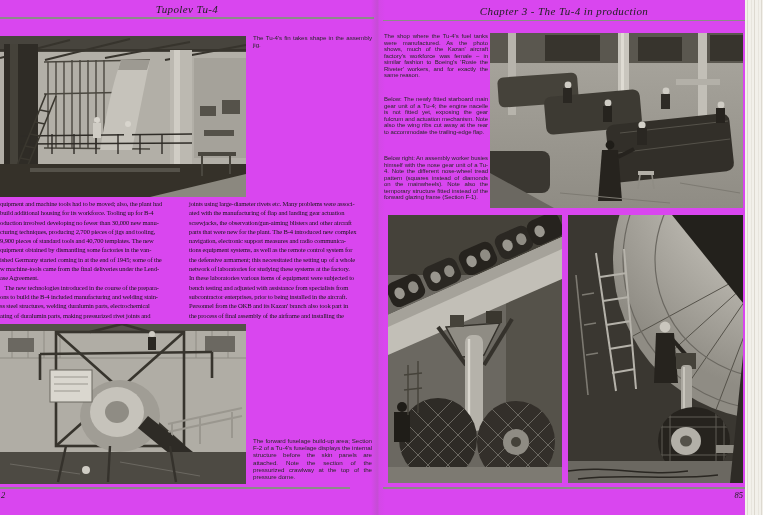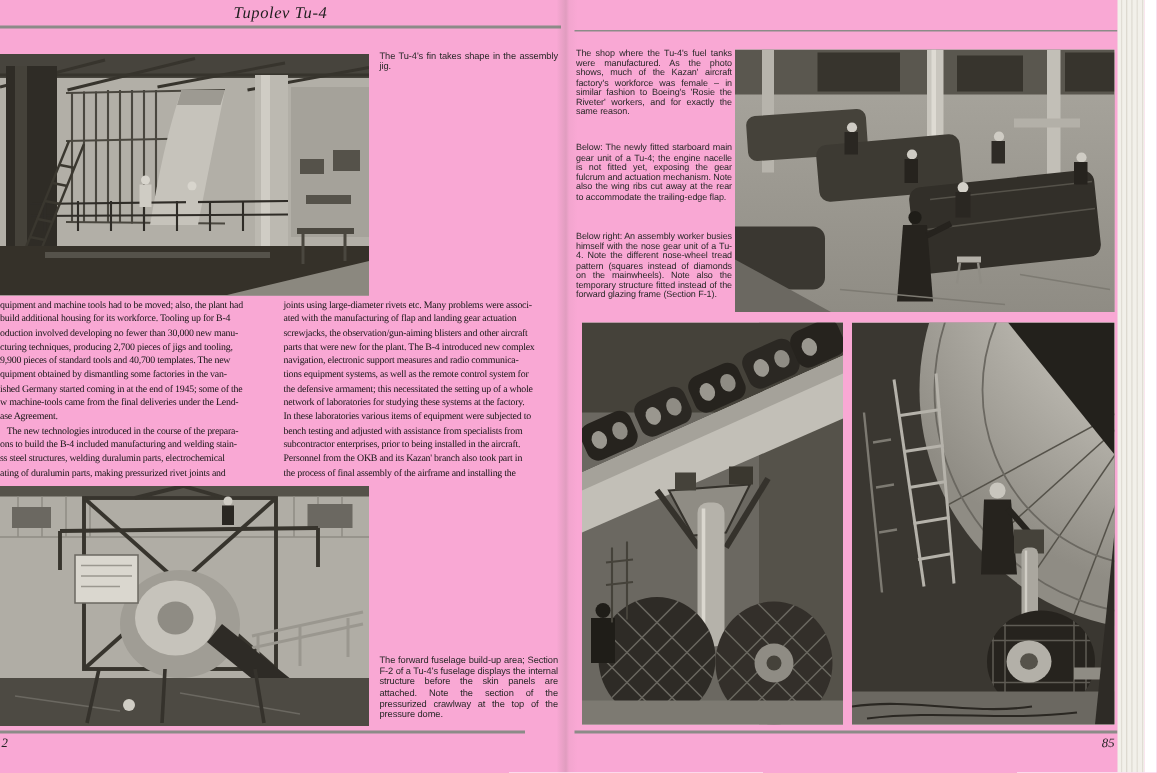--- a/index.html
+++ b/index.html
@@ -1,16 +1,16 @@
 <!DOCTYPE html>
 <html><head>
 <meta charset="utf-8">
 <style>
   html,body{margin:0;padding:0;background:#ffffff;}
-  #canvas{position:relative;width:771px;height:515px;background:#f9a8d4;overflow:hidden;
+  #canvas{position:relative;width:771px;height:515px;background:#d946ef;overflow:hidden;
           font-family:"Liberation Serif", serif;color:#1a1a1a;}
   .running-head{position:absolute;font-style:italic;font-size:11px;letter-spacing:.4px;
                 text-align:center;color:#1e1e1e;}
   .rule{position:absolute;height:1.5px;background:#8c8b88;}
   .photo{position:absolute;overflow:hidden;background:#b4b1a9;box-shadow:0 0 0 .5px #9a978f inset;}
   .photo svg{display:block;}
   .bodytext{position:absolute;font-size:6.6px;line-height:9.3px;letter-spacing:-.15px;
             color:#161616;white-space:pre-wrap;text-align:left;}
   .caption{position:absolute;font-family:"Liberation Sans", sans-serif;color:#282828;
            text-align:justify;}
@@ -203,20 +203,21 @@
       </g>
       <circle cx="86" cy="146" r="4" fill="#d0cdc5"></circle>
     </svg>
   </div>
 
   <div class="caption cap-left" style="left:253px;top:437px;width:119px;">The forward fuselage build-up area; Section F-2 of a Tu-4's fuselage displays the internal structure before the skin panels are attached. Note the section of the pressurized crawlway at the top of the pressure dome.</div>
 
   <div class="rule" style="left:0;top:487px;width:350px;"></div>
   <div class="pagenum" style="left:1px;top:490px;">2</div>
 
+  <div class="running-head" style="left:383px;top:5px;width:362px;">Chapter 3 - The Tu-4 in production</div>
   <div class="rule" style="left:383px;top:19.5px;width:362px;"></div>
 
   <div class="caption cap-right" style="left:384px;top:33px;width:104px;">The shop where the Tu-4's fuel tanks were manufactured. As the photo shows, much of the Kazan' aircraft factory's workforce was female – in similar fashion to Boeing's 'Rosie the Riveter' workers, and for exactly the same reason.</div>
   <div class="caption cap-right" style="left:384px;top:96px;width:104px;">Below: The newly fitted starboard main gear unit of a Tu-4; the engine nacelle is not fitted yet, exposing the gear fulcrum and actuation mechanism. Note also the wing ribs cut away at the rear to accommodate the trailing-edge flap.</div>
   <div class="caption cap-right" style="left:384px;top:155px;width:104px;">Below right: An assembly worker busies himself with the nose gear unit of a Tu-4. Note the different nose-wheel tread pattern (squares instead of diamonds on the mainwheels). Note also the temporary structure fitted instead of the forward glazing frame (Section F-1).</div>
 
   <div class="photo" style="left:490px;top:33px;width:253px;height:175px;" aria-label="Black-and-white photo: the fuel tank manufacturing shop with a largely female workforce">
     <svg width="253" height="175" viewBox="0 0 253 175">
       <defs>
         <linearGradient id="shopbg" x1="0" y1="0" x2="0" y2="1">

